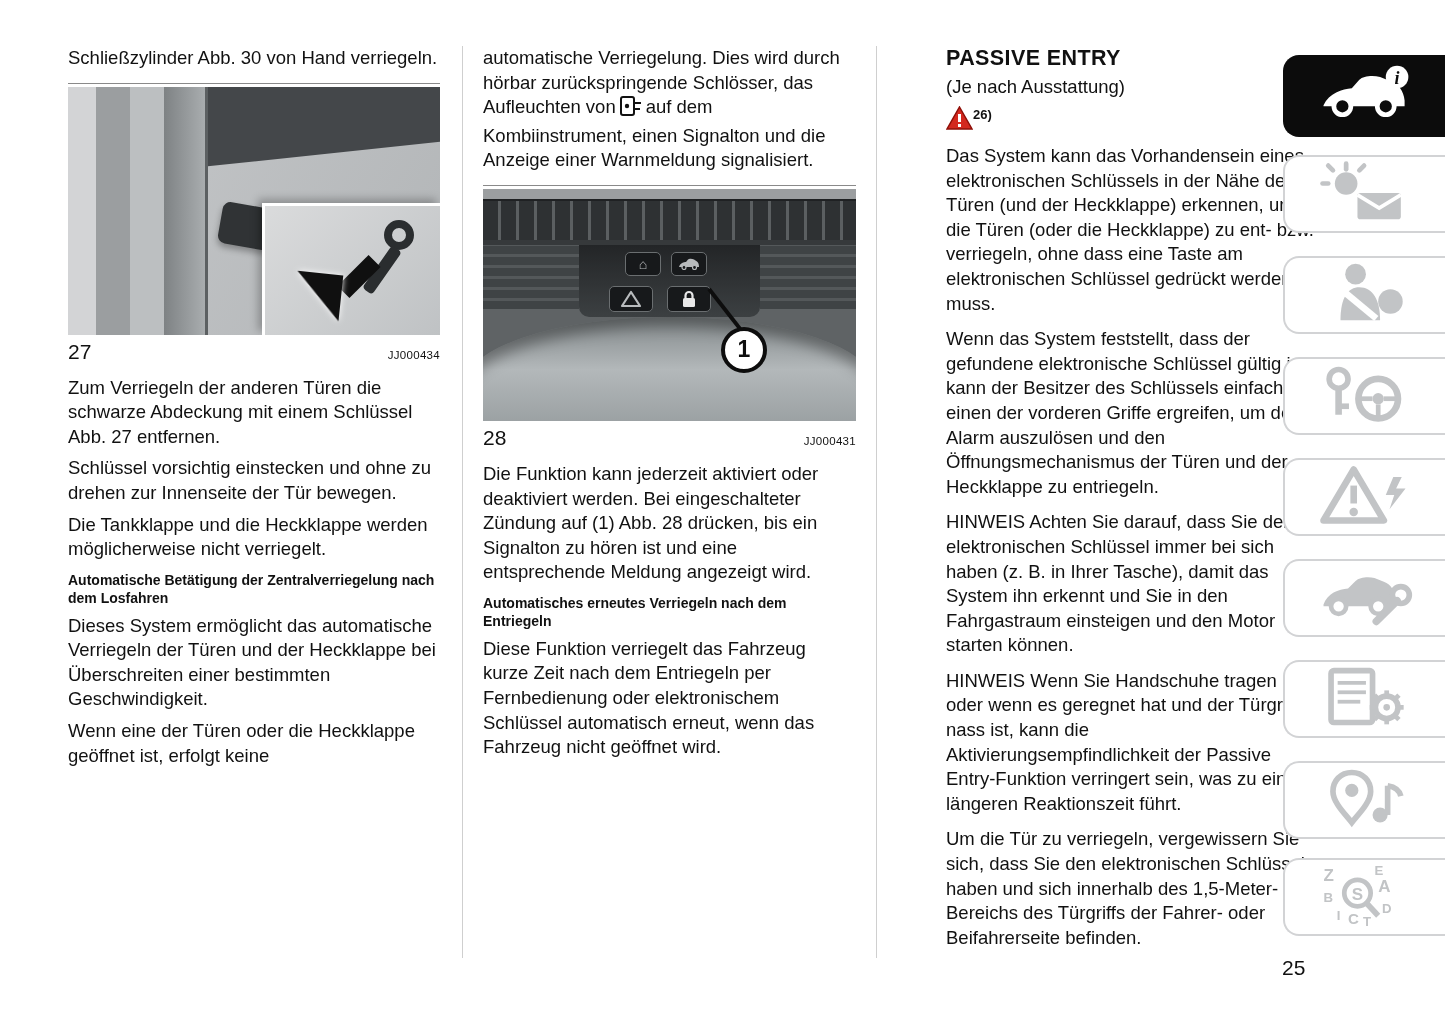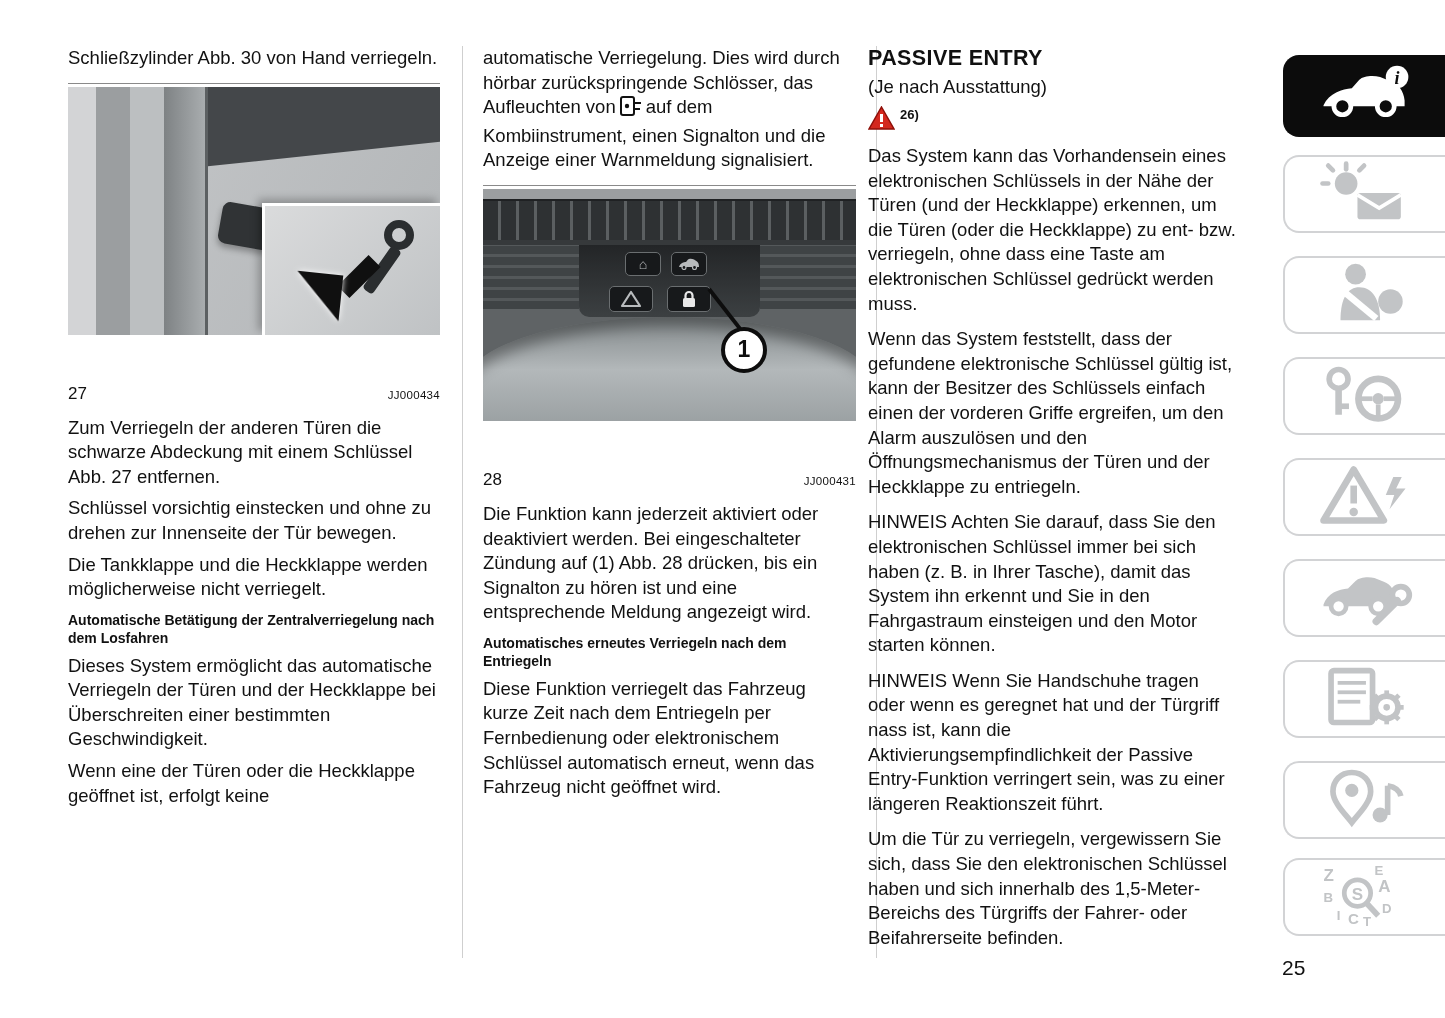--- a/index.html
+++ b/index.html
@@ -9,32 +9,32 @@
     width: 1445px; height: 1018px;
     background: #fff;
     font-family: "Liberation Sans", sans-serif;
     color: #111;
     overflow: hidden;
   }
   .vrule { position:absolute; top:46px; bottom:60px; width:1px; background:#cfcfcf; }
   .col { position:absolute; top:46px; }
   .col1 { left:68px;  width:372px; }
   .col2 { left:483px; width:373px; }
-  .col3 { left:868px; width:370px; }
+  .col3 { left:946px; width:370px; }
   .body { font-size:18.5px; line-height:1.33; margin:0 0 7px; }
   .col3 .body { margin-bottom:11px; }
   .h-caps { font-size:20.5px; font-weight:bold; line-height:1.28; margin:15px 0 9px; letter-spacing:.2px; }
   .h-sub  { font-size:14px; font-weight:bold; line-height:1.28; margin:10px 0 6px; }
   .h-main { font-size:21.5px; font-weight:bold; letter-spacing:.4px; margin:0 0 5px; }
   .sub-line { font-size:18.5px; margin:0 0 8px; }
-  .warn-row { display:flex; align-items:flex-start; gap:5px; margin:2px 0 10px; }
+  .warn-row { display:flex; align-items:flex-start; margin:2px 0 10px; }
   .warn-ref { font-size:13px; font-weight:bold; margin-top:1px; }
   figure { margin:12px 0 0; border-top:1px solid #8a8a8a; padding-top:3px; }
   .figcap { display:flex; justify-content:space-between; align-items:baseline; margin:5px 0 12px; }
-  .fignum { font-size:17px;margin-top:44px; }
+  .fignum { font-size:21px; }
   .figcode { font-size:11.5px; letter-spacing:.3px; }
   .inline-icon { display:inline-block; vertical-align:-4px; margin:0 3px; }
 
   
   .f27 { position:relative; height:248px; background:linear-gradient(120deg,#c6c8ca,#b2b5b7); overflow:hidden; }
   .f27-top { position:absolute; left:66px; top:-34px; right:-12px; height:104px; background:#44474a; transform:rotate(-6deg); }
   .f27-doorL { position:absolute; left:0; top:0; width:96px; height:100%;
     background:linear-gradient(90deg,#d3d4d6 0 28px,#9b9ea0 28px 62px,#bcbfc1 62px); }
   .f27-pillar { position:absolute; left:96px; top:0; width:44px; height:100%;
     background:linear-gradient(90deg,#7e8284,#a9adaf); border-right:3px solid #5c6062; }

